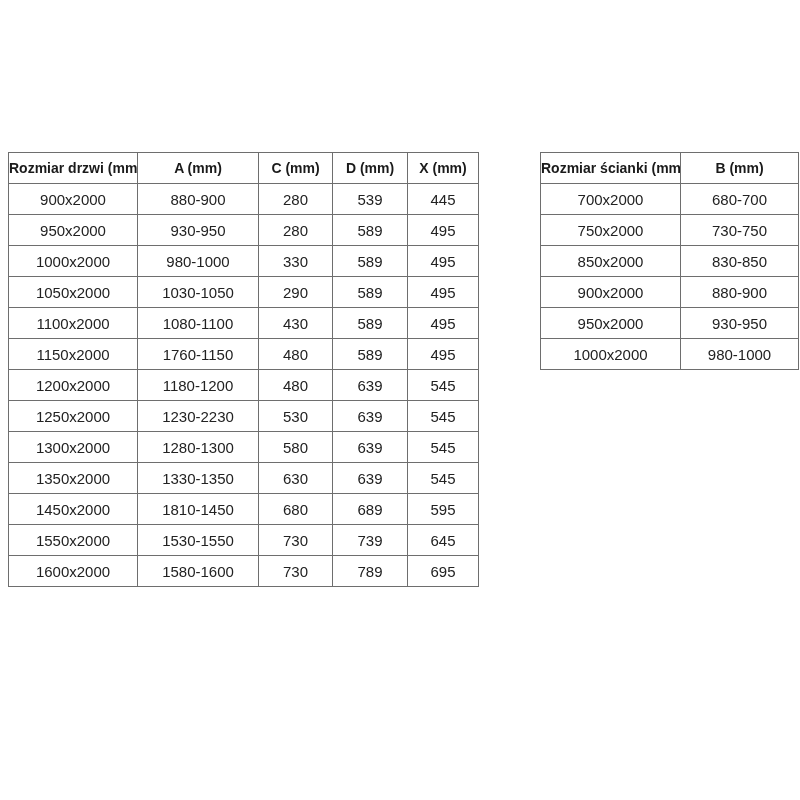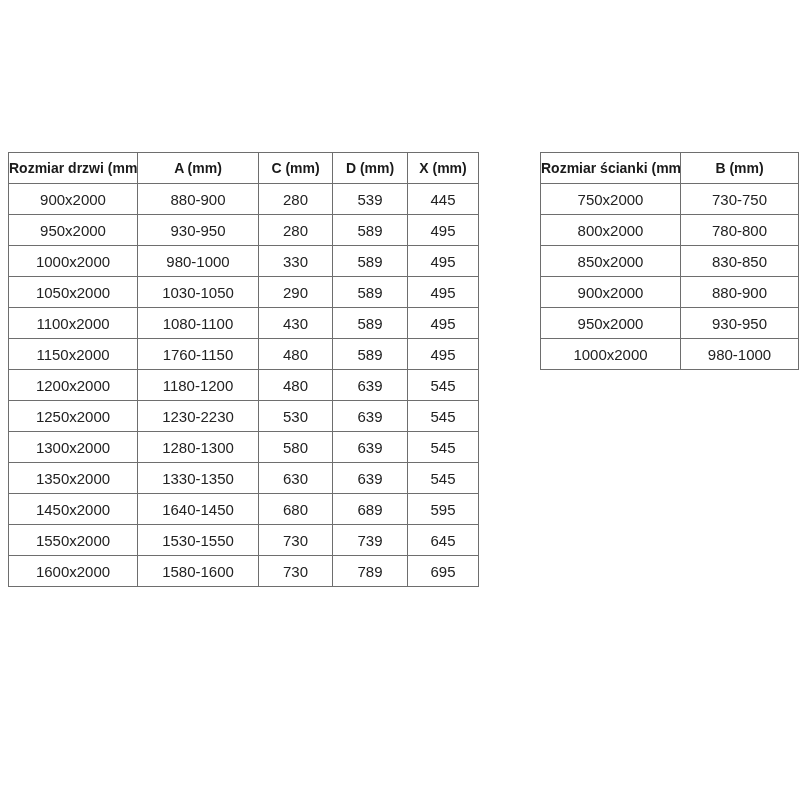--- a/index.html
+++ b/index.html
@@ -142,21 +142,21 @@
         </tr>
         <tr>
           <td>1350x2000</td>
           <td>1330-1350</td>
           <td>630</td>
           <td>639</td>
           <td>545</td>
         </tr>
         <tr>
           <td>1450x2000</td>
-          <td>1640-1450</td>
+          <td>1810-1450</td>
           <td>680</td>
           <td>689</td>
           <td>595</td>
         </tr>
         <tr>
           <td>1550x2000</td>
           <td>1530-1550</td>
           <td>730</td>
           <td>739</td>
           <td>645</td>
@@ -177,28 +177,28 @@
       <col style="width:118px">
     </colgroup>
     <thead>
       <tr>
           <th>Rozmiar ścianki (mm)</th>
           <th>B (mm)</th>
         </tr>
     </thead>
     <tbody>
         <tr>
+          <td>700x2000</td>
+          <td>680-700</td>
+        </tr>
+        <tr>
           <td>750x2000</td>
           <td>730-750</td>
         </tr>
         <tr>
-          <td>800x2000</td>
-          <td>780-800</td>
-        </tr>
-        <tr>
           <td>850x2000</td>
           <td>830-850</td>
         </tr>
         <tr>
           <td>900x2000</td>
           <td>880-900</td>
         </tr>
         <tr>
           <td>950x2000</td>
           <td>930-950</td>

